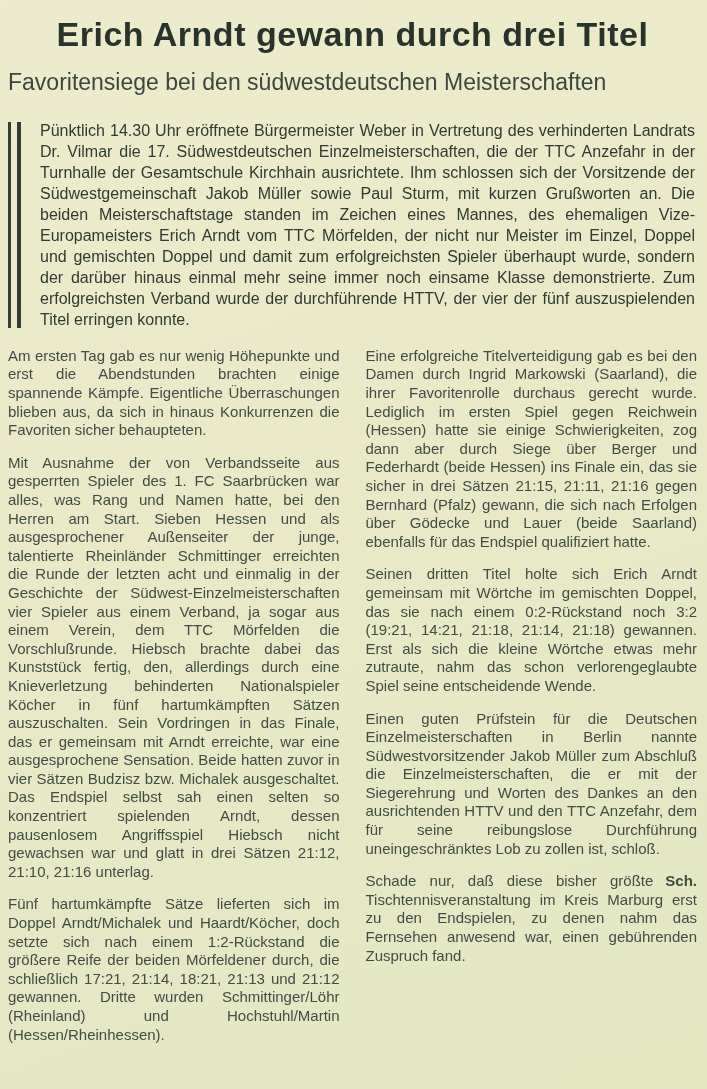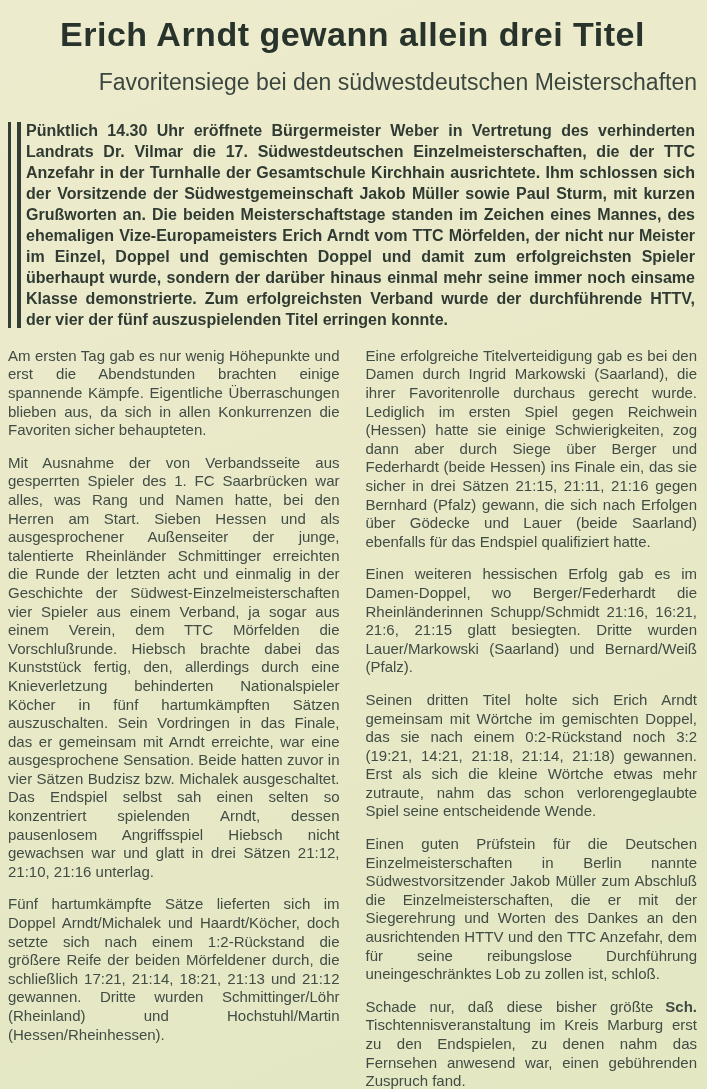--- a/index.html
+++ b/index.html
@@ -22,33 +22,33 @@
   .headline {
     text-align: center;
     font-size: 34px;
     font-weight: 700;
     letter-spacing: 0.5px;
     color: #27332b;
     margin: 4px 0 0 0;
     line-height: 1.1;
   }
   .subheadline {
-    text-align: right;
+    text-align: left;
     font-size: 23px;
     font-weight: 400;
     color: #3b463e;
     margin: 16px 0 0 0;
     line-height: 1.15;
   }
   .lead {
     position: relative;
     margin: 24px 2px 0 0;
-    padding-left: 18px;
+    padding-left: 32px;
     font-size: 16px;
-    font-weight: 700;
+    font-weight: 400;
     line-height: 21px;
     text-align: justify;
     color: #2f3a32;
     hyphens: auto;
     -webkit-hyphens: auto;
   }
   .lead::before,
   .lead::after {
     content: "";
     position: absolute;
@@ -80,37 +80,36 @@
     float: right;
     padding-left: 12px;
     font-weight: bold;
   }
 </style>
 </head>
 <body>
 
 <div class="page">
 
-  <h1 class="headline">Erich Arndt gewann allein drei Titel</h1>
+  <h1 class="headline">Erich Arndt gewann durch drei Titel</h1>
 
   <h2 class="subheadline">Favoritensiege bei den südwestdeutschen Meisterschaften</h2>
 
   <div class="lead">Pünktlich 14.30 Uhr eröffnete Bürgermeister Weber in Vertretung des verhinderten Landrats Dr. Vilmar die 17. Südwestdeutschen Einzelmeisterschaften, die der TTC Anzefahr in der Turnhalle der Gesamtschule Kirchhain ausrichtete. Ihm schlossen sich der Vorsitzende der Südwestgemeinschaft Jakob Müller sowie Paul Sturm, mit kurzen Grußworten an. Die beiden Meisterschaftstage standen im Zeichen eines Mannes, des ehemaligen Vize-Europameisters Erich Arndt vom TTC Mörfelden, der nicht nur Meister im Einzel, Doppel und gemischten Doppel und damit zum erfolgreichsten Spieler überhaupt wurde, sondern der darüber hinaus einmal mehr seine immer noch einsame Klasse demonstrierte. Zum erfolgreichsten Verband wurde der durchführende HTTV, der vier der fünf auszuspielenden Titel erringen konnte.</div>
 
   <div class="columns">
 
     <div class="col">
-      <p>Am ersten Tag gab es nur wenig Höhepunkte und erst die Abendstunden brachten einige spannende Kämpfe. Eigentliche Überraschungen blieben aus, da sich in allen Konkurrenzen die Favoriten sicher behaupteten.</p>
+      <p>Am ersten Tag gab es nur wenig Höhepunkte und erst die Abendstunden brachten einige spannende Kämpfe. Eigentliche Überraschungen blieben aus, da sich in hinaus Konkurrenzen die Favoriten sicher behaupteten.</p>
       <p>Mit Ausnahme der von Verbandsseite aus gesperrten Spieler des 1. FC Saarbrücken war alles, was Rang und Namen hatte, bei den Herren am Start. Sieben Hessen und als ausgesprochener Außenseiter der junge, talentierte Rheinländer Schmittinger erreichten die Runde der letzten acht und einmalig in der Geschichte der Südwest-Einzelmeisterschaften vier Spieler aus einem Verband, ja sogar aus einem Verein, dem TTC Mörfelden die Vorschlußrunde. Hiebsch brachte dabei das Kunststück fertig, den, allerdings durch eine Knieverletzung behinderten Nationalspieler Köcher in fünf hartumkämpften Sätzen auszuschalten. Sein Vordringen in das Finale, das er gemeinsam mit Arndt erreichte, war eine ausgesprochene Sensation. Beide hatten zuvor in vier Sätzen Budzisz bzw. Michalek ausgeschaltet. Das Endspiel selbst sah einen selten so konzentriert spielenden Arndt, dessen pausenlosem Angriffsspiel Hiebsch nicht gewachsen war und glatt in drei Sätzen 21:12, 21:10, 21:16 unterlag.</p>
       <p>Fünf hartumkämpfte Sätze lieferten sich im Doppel Arndt/Michalek und Haardt/Köcher, doch setzte sich nach einem 1:2-Rückstand die größere Reife der beiden Mörfeldener durch, die schließlich 17:21, 21:14, 18:21, 21:13 und 21:12 gewannen. Dritte wurden Schmittinger/Löhr (Rheinland) und Hochstuhl/Martin (Hessen/Rheinhessen).</p>
     </div>
 
     <div class="col">
       <p>Eine erfolgreiche Titelverteidigung gab es bei den Damen durch Ingrid Markowski (Saarland), die ihrer Favoritenrolle durchaus gerecht wurde. Lediglich im ersten Spiel gegen Reichwein (Hessen) hatte sie einige Schwierigkeiten, zog dann aber durch Siege über Berger und Federhardt (beide Hessen) ins Finale ein, das sie sicher in drei Sätzen 21:15, 21:11, 21:16 gegen Bernhard (Pfalz) gewann, die sich nach Erfolgen über Gödecke und Lauer (beide Saarland) ebenfalls für das Endspiel qualifiziert hatte.</p>
-      <p>Einen weiteren hessischen Erfolg gab es im Damen-Doppel, wo Berger/Federhardt die Rheinländerinnen Schupp/Schmidt 21:16, 16:21, 21:6, 21:15 glatt besiegten. Dritte wurden Lauer/Markowski (Saarland) und Bernard/Weiß (Pfalz).</p>
       <p>Seinen dritten Titel holte sich Erich Arndt gemeinsam mit Wörtche im gemischten Doppel, das sie nach einem 0:2-Rückstand noch 3:2 (19:21, 14:21, 21:18, 21:14, 21:18) gewannen. Erst als sich die kleine Wörtche etwas mehr zutraute, nahm das schon verlorengeglaubte Spiel seine entscheidende Wende.</p>
       <p>Einen guten Prüfstein für die Deutschen Einzelmeisterschaften in Berlin nannte Südwestvorsitzender Jakob Müller zum Abschluß die Einzelmeisterschaften, die er mit der Siegerehrung und Worten des Dankes an den ausrichtenden HTTV und den TTC Anzefahr, dem für seine reibungslose Durchführung uneingeschränktes Lob zu zollen ist, schloß.</p>
       <p>
         <span class="sig">Sch.</span><span>Schade nur, daß diese bisher größte Tischtennisveranstaltung im Kreis Marburg erst zu den Endspielen, zu denen nahm das Fernsehen anwesend war, einen gebührenden Zuspruch fand.</span>
       </p>
     </div>
 
   </div>
 </div>
 

